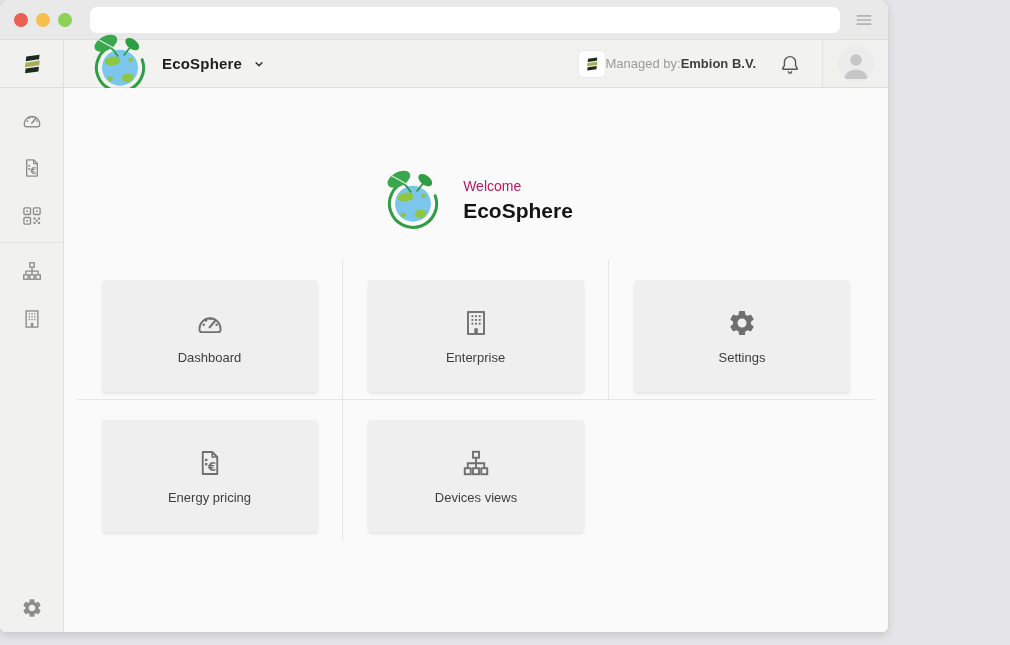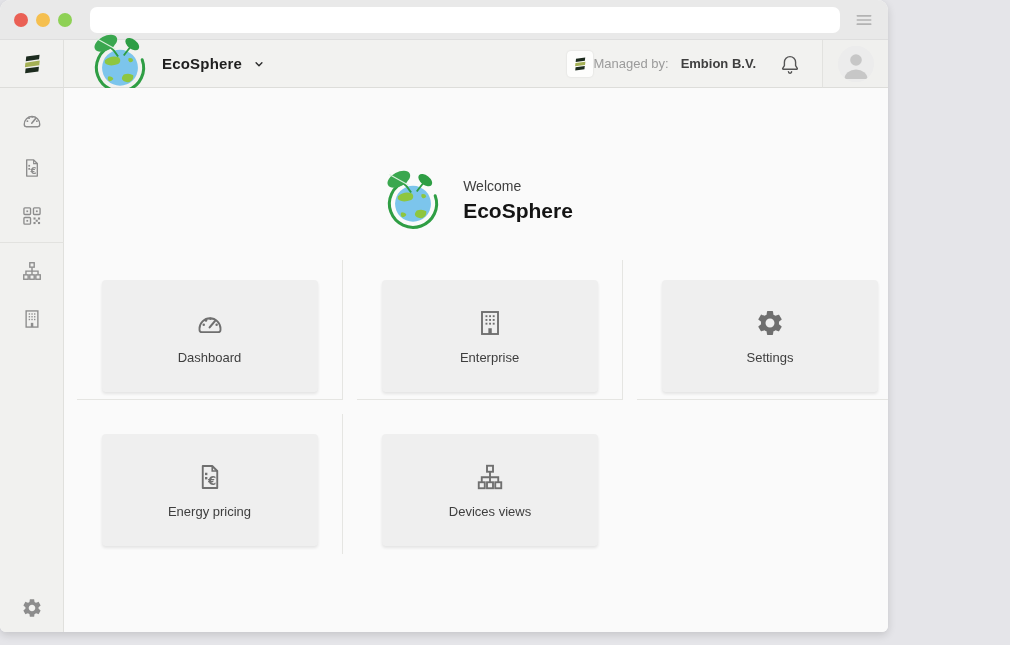--- a/index.html
+++ b/index.html
@@ -26,43 +26,43 @@
   .head-main { flex:1; background:#f2f2f0; border-bottom:1px solid #ddddda;
                display:flex; align-items:center; padding-left:22px; }
   .brand { display:flex; align-items:center; gap:8px; cursor:pointer; }
   .brand-name { font-size:15px; font-weight:bold; color:#1f1f1f; letter-spacing:.2px; }
   .chev { width:14px; height:14px; color:#2b2b2b; margin-left:2px; }
   .head-spacer { flex:1; }
   .managed { display:flex; align-items:center; margin-right:22px; }
   .embion-box { width:26px; height:26px; background:#fdfdfc; border-radius:4px;
                 box-shadow:0 0 2px rgba(0,0,0,.12); display:flex; align-items:center; justify-content:center; }
   .managed-label { font-size:13px; color:#9b9b9b; }
-  .managed-value { font-size:13px; font-weight:bold; color:#3f3f3f;margin-left:12px; }
+  .managed-value { font-size:13px; font-weight:bold; color:#3f3f3f; }
   .bell-wrap { width:24px; height:24px; color:#555; margin-right:20px; cursor:pointer; }
   .avatar-cell { width:66px; flex:0 0 66px; background:#f0f0ee; border-left:1px solid #e2e2df;
                  border-bottom:1px solid #ddddda; display:flex; align-items:center; justify-content:center; }
   .avatar { width:36px; height:36px; border-radius:50%; overflow:hidden; background:#ececec; cursor:pointer; }
 
   
   .appbody { flex:1; display:flex; min-height:0; }
   .sidebar { width:64px; flex:0 0 64px; background:#f1f1ef; border-right:1px solid #e0e0dd;
              display:flex; flex-direction:column; align-items:center; padding-top:8px; }
   .sb-item { width:64px; height:48px; display:flex; align-items:center; justify-content:center;
              color:#8d8d8d; cursor:pointer; }
   .sb-item svg { width:22px; height:22px; }
   .sb-div { width:64px; height:0; border-top:1px solid #e2e2df; margin:2px 0 2px 0; }
   .sb-spacer { flex:1; }
 
   .main { flex:1; background:#fafafa; overflow:hidden; }
   .welcome { margin-top:78px; display:flex; align-items:center; justify-content:center; gap:16px; }
   .welcome-logo { width:68px; height:68px; }
-  .welcome-greet { font-size:14px; color:#404040; margin-bottom:5px; }
+  .welcome-greet { font-size:14px; color:#be185d; margin-bottom:5px; }
   .welcome-brand { font-size:21px; font-weight:bold; color:#141414; }
 
-  .grid { display:grid; grid-template-columns:repeat(3,266px); width:798px; margin:26px auto 0;gap:14px; }
+  .grid { display:grid; grid-template-columns:repeat(3,266px); width:798px; margin:26px auto 0; }
   .cell { height:140px; }
   .cell.br { border-right:1px solid #e5e5e2; }
   .cell.bb { border-bottom:1px solid #e5e5e2; }
   .card { width:216px; height:112px; margin:20px auto 0; background:#efefef; border-radius:4px;
           box-shadow:0 2px 3px rgba(0,0,0,.09); display:flex; flex-direction:column;
           align-items:center; justify-content:center; cursor:pointer; }
   .card-icon { width:30px; height:30px; color:#6f6f6f; }
   .card-label { margin-top:12px; font-size:13px; color:#3e3e3e; }
 
   .defs { position:absolute; width:0; height:0; overflow:hidden; }

